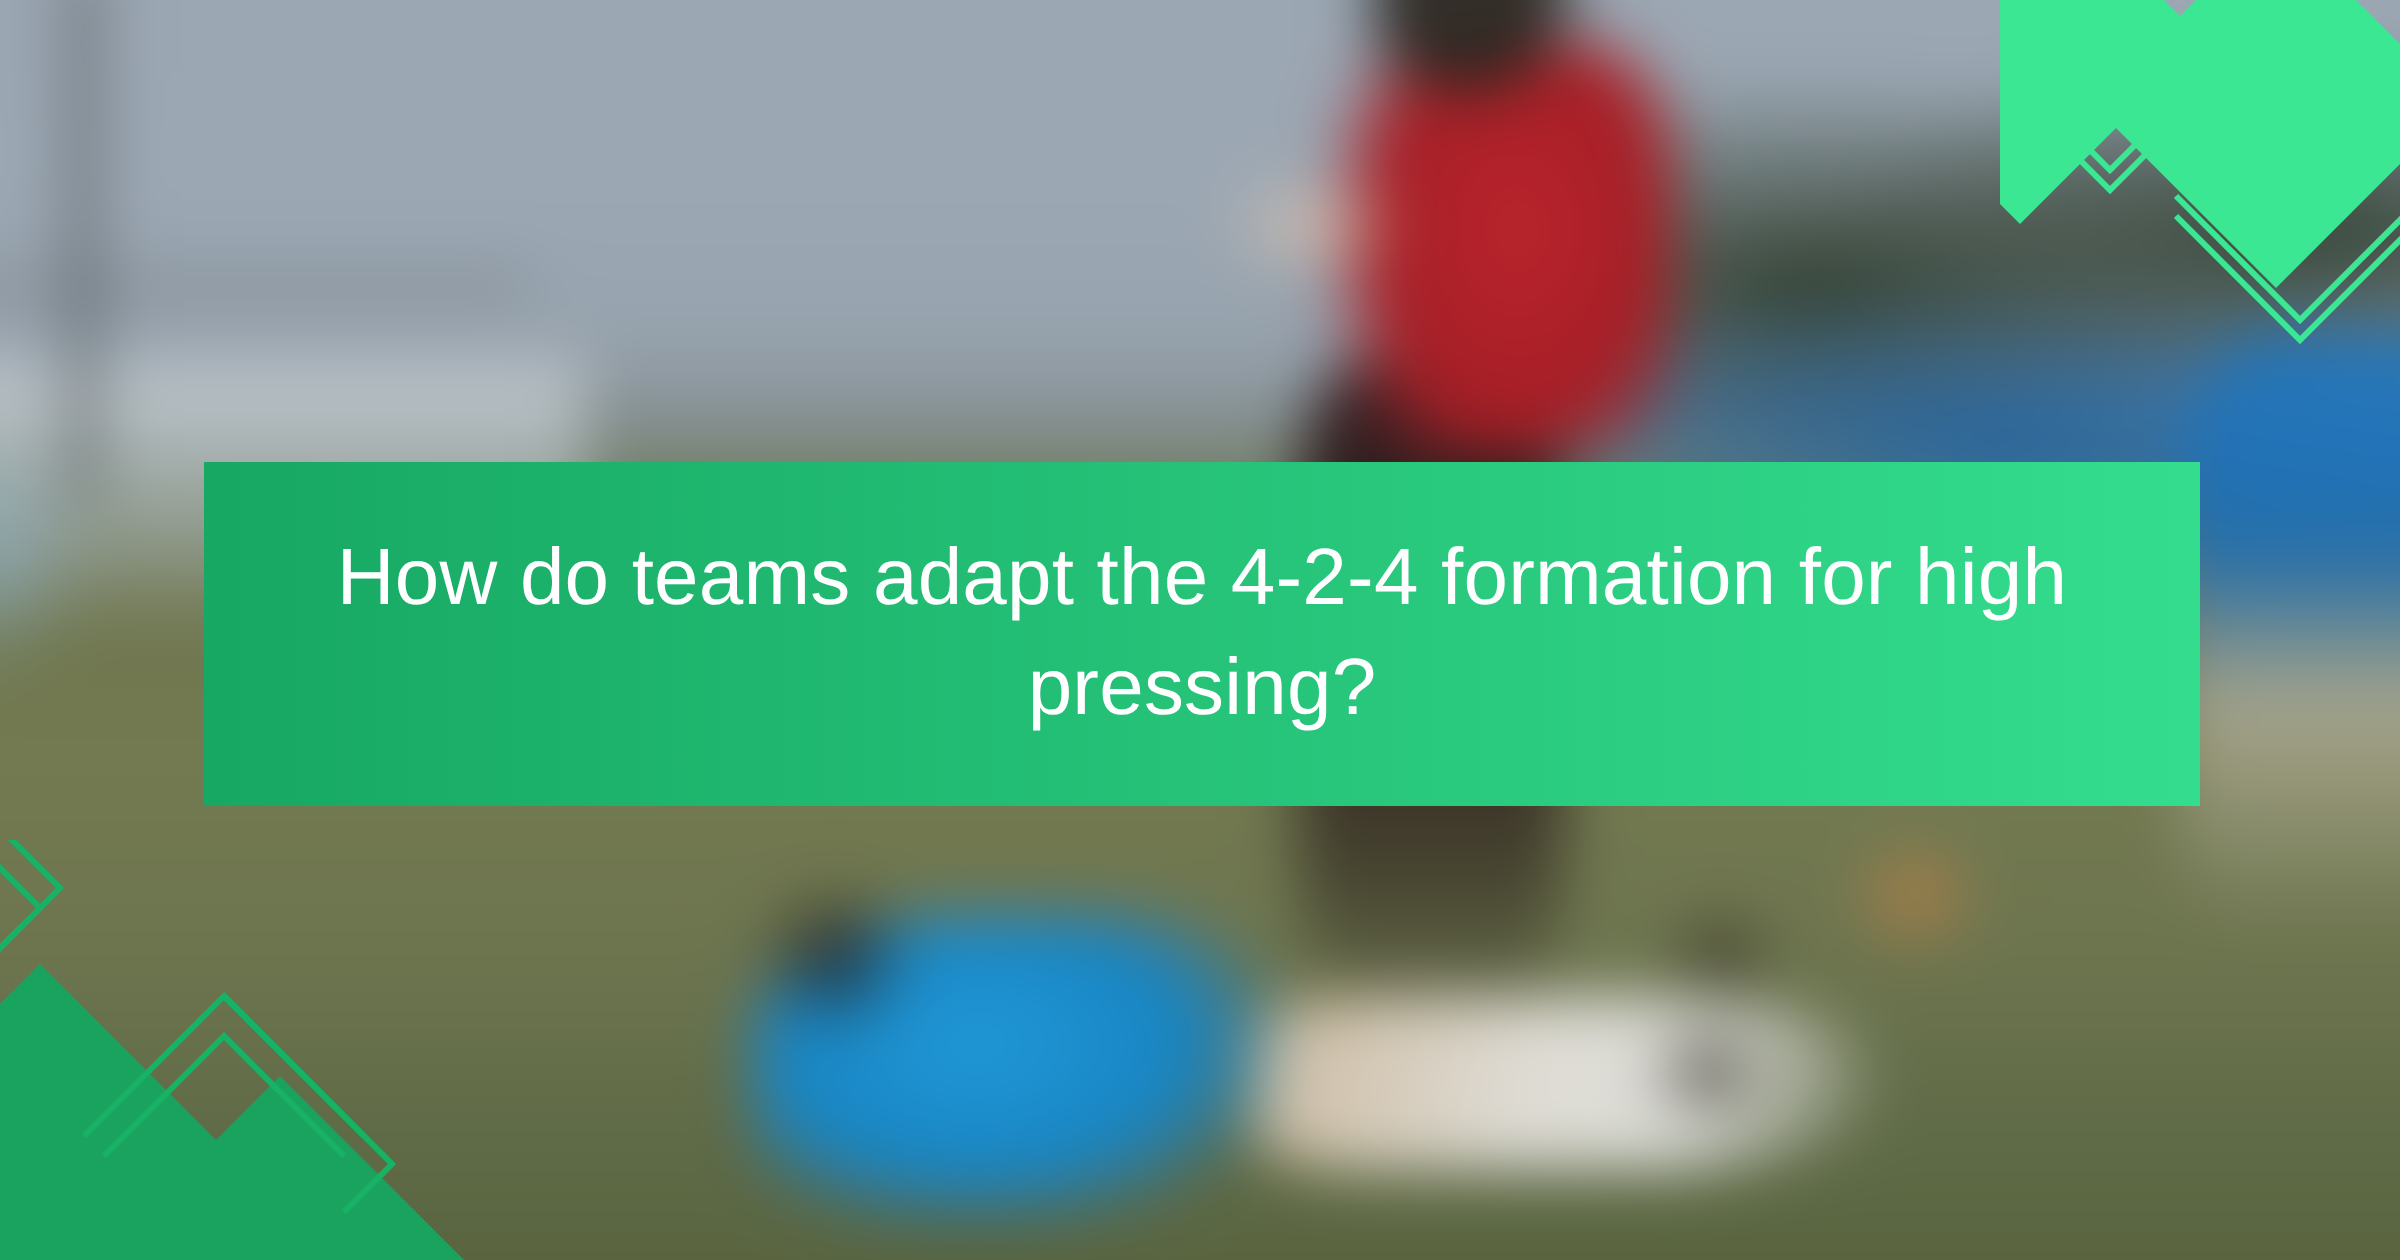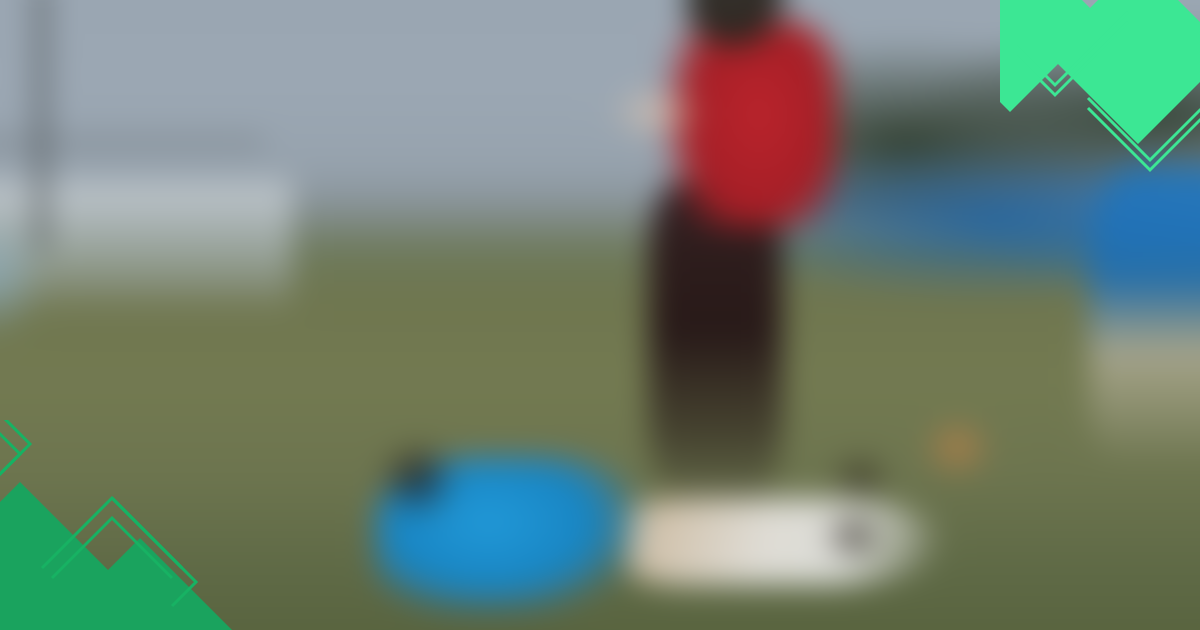--- a/index.html
+++ b/index.html
@@ -321,14 +321,17 @@
       <polyline points="42,148 112,78 182,148" fill="none" stroke-width="3" stroke-linejoin="miter" stroke="#17b263"></polyline>
       <polyline points="52,158 112,98 172,158" fill="none" stroke-width="3" stroke-linejoin="miter" stroke="#17b263"></polyline>
 
       <polyline points="-46,-52 30,24 -46,100" fill="none" stroke-width="3" stroke-linejoin="miter" stroke="#17b263"></polyline>
       <polyline points="-56,-42 20,34 -56,110" fill="none" stroke-width="3" stroke-linejoin="miter" stroke="#17b263"></polyline>
 
       <polyline points="112,78 196,162 172,186" fill="none" stroke-width="3" stroke-linejoin="miter" stroke="#17b263"></polyline>
     </svg>
   </div>
 
+  <div class="banner" style="background: linear-gradient(90deg, rgb(23, 168, 99) 0%, rgb(52, 221, 142) 100%);">
+    <h1 class="banner-title" style="color: rgb(255, 255, 255);">How do teams adapt the 4-2-4 formation for high pressing?</h1>
+  </div>
 
 </div>
 
 </body></html>

